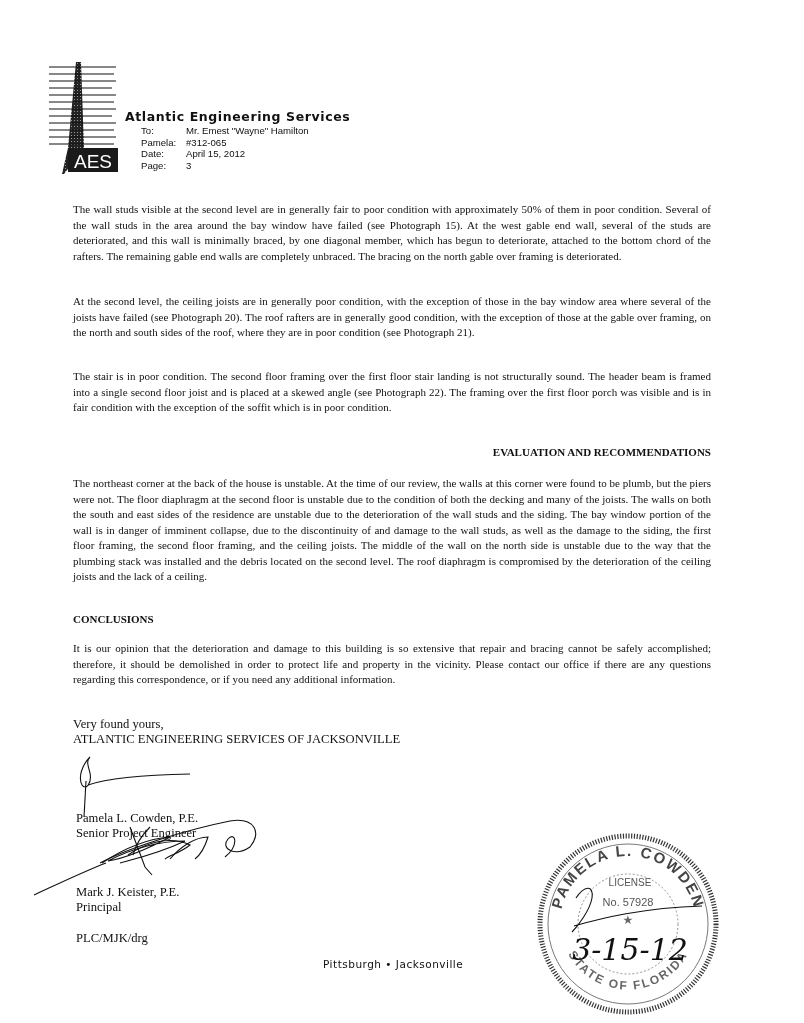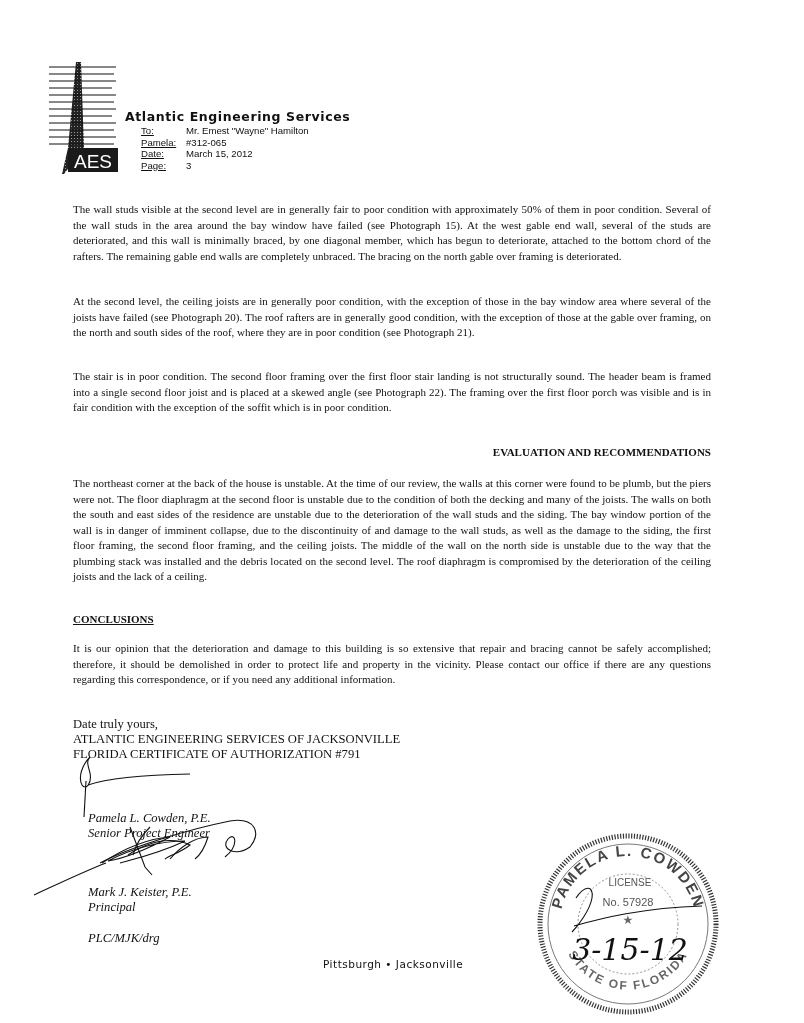--- a/index.html
+++ b/index.html
@@ -4,38 +4,38 @@
 <style>
   html, body { margin: 0; padding: 0; background: #ffffff; }
   body { width: 804px; height: 1023px; position: relative; overflow: hidden; color: #111; }
   .page { position: absolute; left: 0; top: 0; width: 804px; height: 1023px; background: #fff; }
 
   
   .logo { position: absolute; left: 46px; top: 62px; width: 72px; height: 112px; }
   .brand { position: absolute; left: 125px; top: 109px; font-family: "DejaVu Sans", sans-serif; font-weight: bold; font-size: 12.5px; letter-spacing: 0.6px; color: #111; }
   .meta { position: absolute; left: 141px; top: 125px; font-family: "Liberation Sans", sans-serif; font-size: 9.6px; line-height: 11.5px; color: #111; }
   .meta-row { display: flex; }
-  .meta-label { width: 45px; text-decoration: underline; }
+  .meta-label { width: 45px; }
 
   
   .body-text { position: absolute; left: 73px; width: 638px; font-family: "Liberation Serif", serif; font-size: 11px; line-height: 15.5px; text-align: justify; color: #111; }
   .p1 { top: 202px; }
   .p2 { top: 294px; }
   .p3 { top: 369px; }
   .h1 { top: 445px; font-weight: bold; text-align: right; }
   .p4 { top: 476px; }
-  .h2 { top: 612px; font-weight: bold; text-align: left; text-decoration: underline; }
+  .h2 { top: 612px; font-weight: bold; text-align: left; }
   .p5 { top: 641px; }
 
   .closing { position: absolute; left: 73px; font-family: "Liberation Serif", serif; font-size: 12.6px; line-height: 15px; color: #111; }
   .c1 { top: 717px; }
   .c2 { top: 732px; }
   .c3 { top: 747px; }
 
-  .sig-name { position: absolute; left: 88px; font-family: "Liberation Serif", serif; font-size: 12.6px; line-height: 15px; color: #111; font-style: italic; }
+  .sig-name { position: absolute; left: 76px; font-family: "Liberation Serif", serif; font-size: 12.6px; line-height: 15px; color: #111; }
   .s1 { top: 811px; }
   .s2 { top: 826px; }
   .s3 { top: 885px; }
   .s4 { top: 900px; }
   .s5 { top: 931px; }
 
   .signature-svg { position: absolute; left: 30px; top: 755px; width: 280px; height: 160px; pointer-events: none; }
   .seal { position: absolute; left: 532px; top: 828px; width: 192px; height: 192px; }
 
   .footer { position: absolute; left: 323px; top: 958px; font-family: "DejaVu Sans", sans-serif; font-size: 10.5px; letter-spacing: 0.5px; color: #111; }
@@ -77,41 +77,40 @@
     <div class="meta-row">
       <span class="meta-label">To:</span>
       <span>Mr. Emest "Wayne" Hamilton</span>
     </div>
     <div class="meta-row">
       <span class="meta-label">Pamela:</span>
       <span>#312-065</span>
     </div>
     <div class="meta-row">
       <span class="meta-label">Date:</span>
-      <span>March 15, 2012</span>
+      <span>April 15, 2012</span>
     </div>
     <div class="meta-row">
       <span class="meta-label">Page:</span>
       <span>3</span>
     </div>
   </div>
 
   <p class="body-text p1" style="margin:0">The wall studs visible at the second level are in generally fair to poor condition with approximately 50% of them in poor condition. Several of the wall studs in the area around the bay window have failed (see Photograph 15). At the west gable end wall, several of the studs are deteriorated, and this wall is minimally braced, by one diagonal member, which has begun to deteriorate, attached to the bottom chord of the rafters. The remaining gable end walls are completely unbraced. The bracing on the north gable over framing is deteriorated.</p>
   <p class="body-text p2" style="margin:0">At the second level, the ceiling joists are in generally poor condition, with the exception of those in the bay window area where several of the joists have failed (see Photograph 20). The roof rafters are in generally good condition, with the exception of those at the gable over framing, on the north and south sides of the roof, where they are in poor condition (see Photograph 21).</p>
   <p class="body-text p3" style="margin:0">The stair is in poor condition. The second floor framing over the first floor stair landing is not structurally sound. The header beam is framed into a single second floor joist and is placed at a skewed angle (see Photograph 22). The framing over the first floor porch was visible and is in fair condition with the exception of the soffit which is in poor condition.</p>
 
   <div class="body-text h1">EVALUATION AND RECOMMENDATIONS</div>
   <p class="body-text p4" style="margin:0">The northeast corner at the back of the house is unstable. At the time of our review, the walls at this corner were found to be plumb, but the piers were not. The floor diaphragm at the second floor is unstable due to the condition of both the decking and many of the joists. The walls on both the south and east sides of the residence are unstable due to the deterioration of the wall studs and the siding. The bay window portion of the wall is in danger of imminent collapse, due to the discontinuity of and damage to the wall studs, as well as the damage to the siding, the first floor framing, the second floor framing, and the ceiling joists. The middle of the wall on the north side is unstable due to the way that the plumbing stack was installed and the debris located on the second level. The roof diaphragm is compromised by the deterioration of the ceiling joists and the lack of a ceiling.</p>
 
   <div class="body-text h2">CONCLUSIONS</div>
   <p class="body-text p5" style="margin:0">It is our opinion that the deterioration and damage to this building is so extensive that repair and bracing cannot be safely accomplished; therefore, it should be demolished in order to protect life and property in the vicinity. Please contact our office if there are any questions regarding this correspondence, or if you need any additional information.</p>
 
-  <div class="closing c1">Date truly yours,</div>
+  <div class="closing c1">Very found yours,</div>
   <div class="closing c2">ATLANTIC ENGINEERING SERVICES OF JACKSONVILLE</div>
-  <div class="closing c3">FLORIDA CERTIFICATE OF AUTHORIZATION #791</div>
 
   <div class="sig-name s1">Pamela L. Cowden, P.E.</div>
   <div class="sig-name s2">Senior Project Engineer</div>
   <div class="sig-name s3">Mark J. Keister, P.E.</div>
   <div class="sig-name s4">Principal</div>
   <div class="sig-name s5">PLC/MJK/drg</div>
 
   <svg class="signature-svg" viewBox="0 0 280 160" fill="none" stroke="#111" stroke-width="1.1">
 
     <path d="M60,2 C52,10 48,22 52,30 C56,36 62,28 60,18 C58,10 56,6 60,2"></path>

